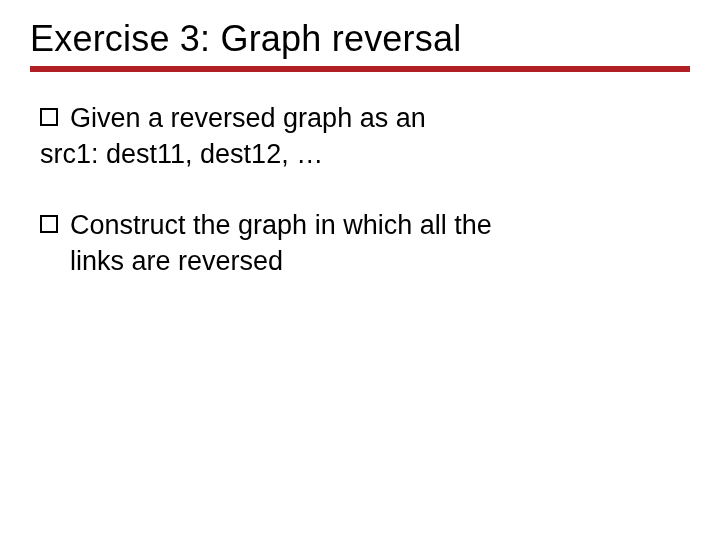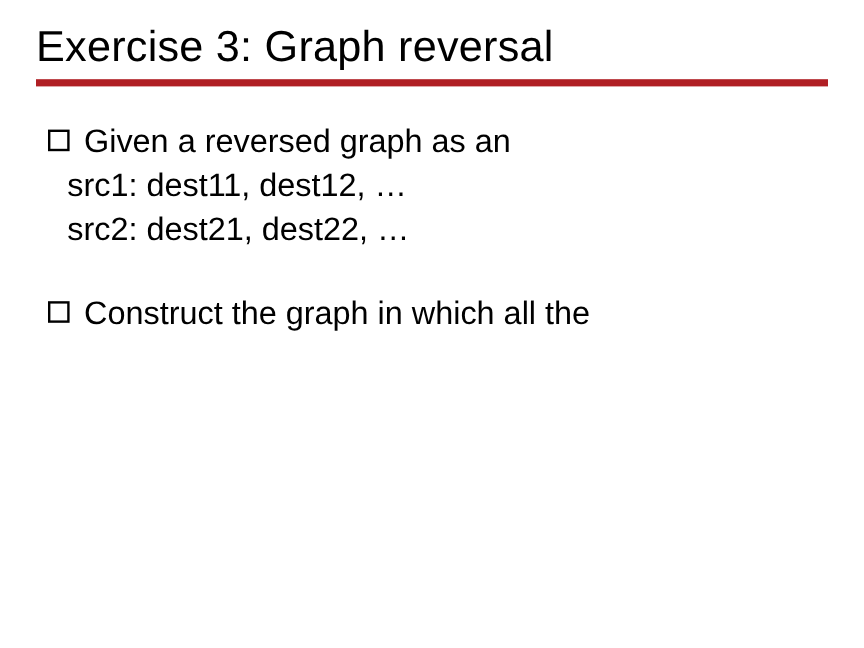--- a/index.html
+++ b/index.html
@@ -46,21 +46,21 @@
     border: 2px solid #000;
     flex: 0 0 auto;
     margin-top: 8px;
     margin-right: 12px;
     box-sizing: border-box;
   }
   .bullet-text {
     flex: 1 1 auto;
   }
   .plain-line {
-    margin-left: 26px;
+    margin-left: 10px;
   }
   .gap {
     height: 34px;
   }
 </style>
 </head>
 <body>
 
 <div class="slide">
 
@@ -70,26 +70,26 @@
   <div class="body">
 
     <div class="bullet-row">
       <span class="bullet-box"></span>
       <span class="bullet-text">
         <span>Given a reversed graph as an</span><br>
       </span>
     </div>
 
     <div class="plain-line">src1: dest11, dest12, …</div>
-    <div class="plain-line">src2: dest21, dest22, …</div>
 
     <div class="gap"></div>
 
     <div class="bullet-row">
       <span class="bullet-box"></span>
       <span class="bullet-text">
         <span>Construct the graph in which all the</span><br>
+        <span>links are reversed</span>
       </span>
     </div>
 
   </div>
 
 </div>
 
 </body></html>

